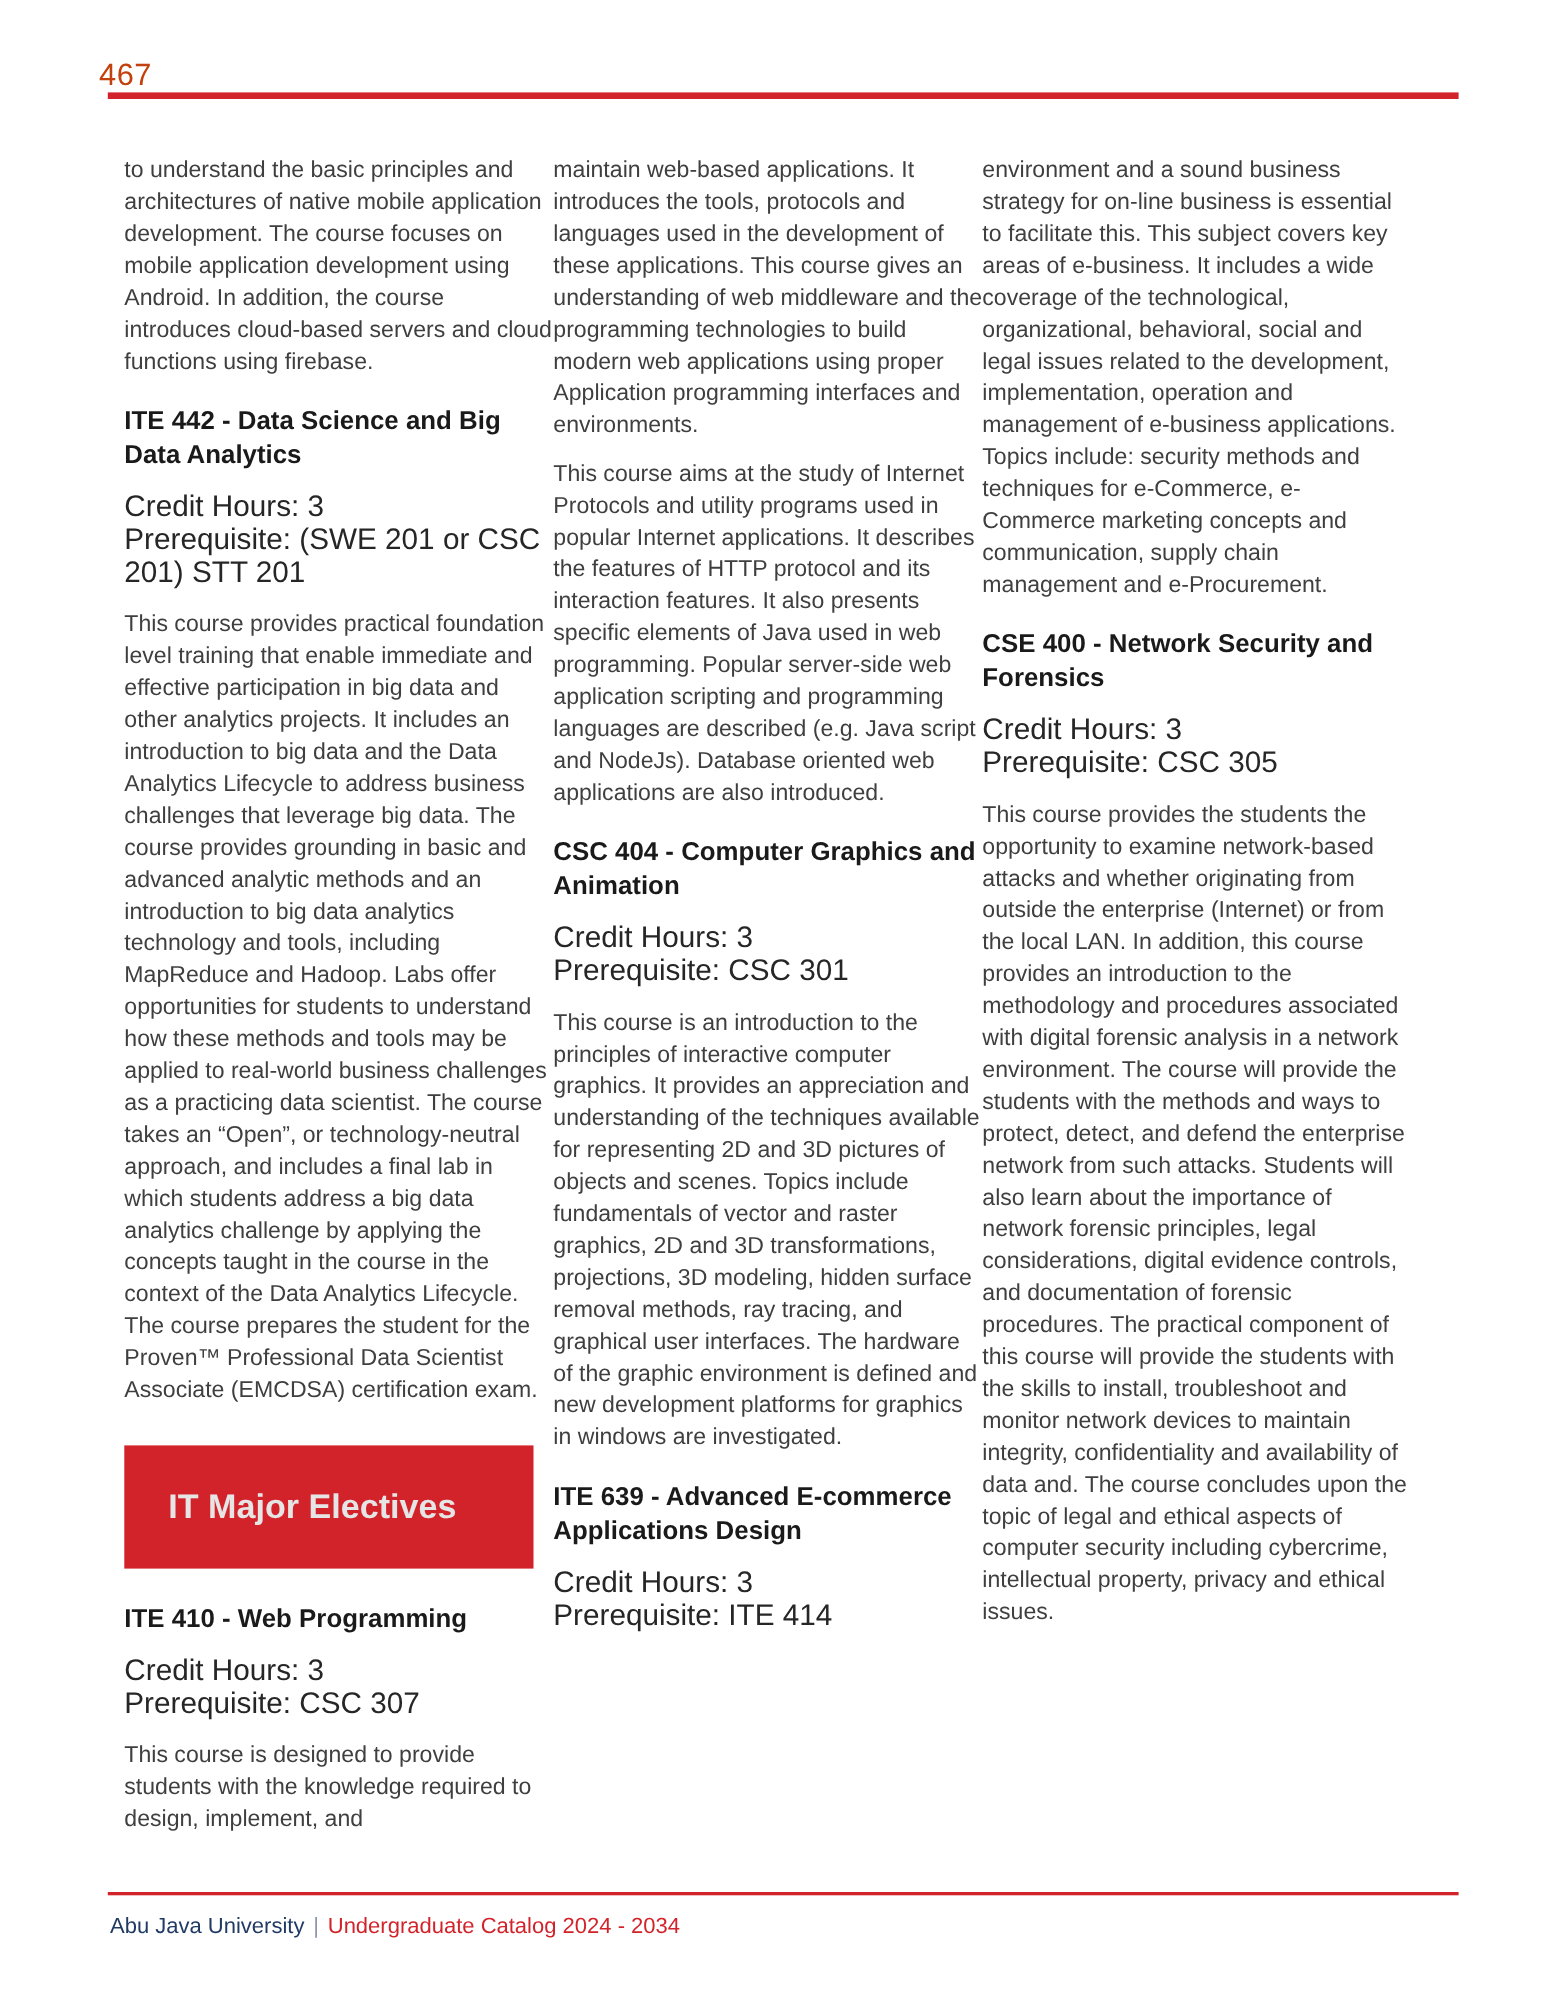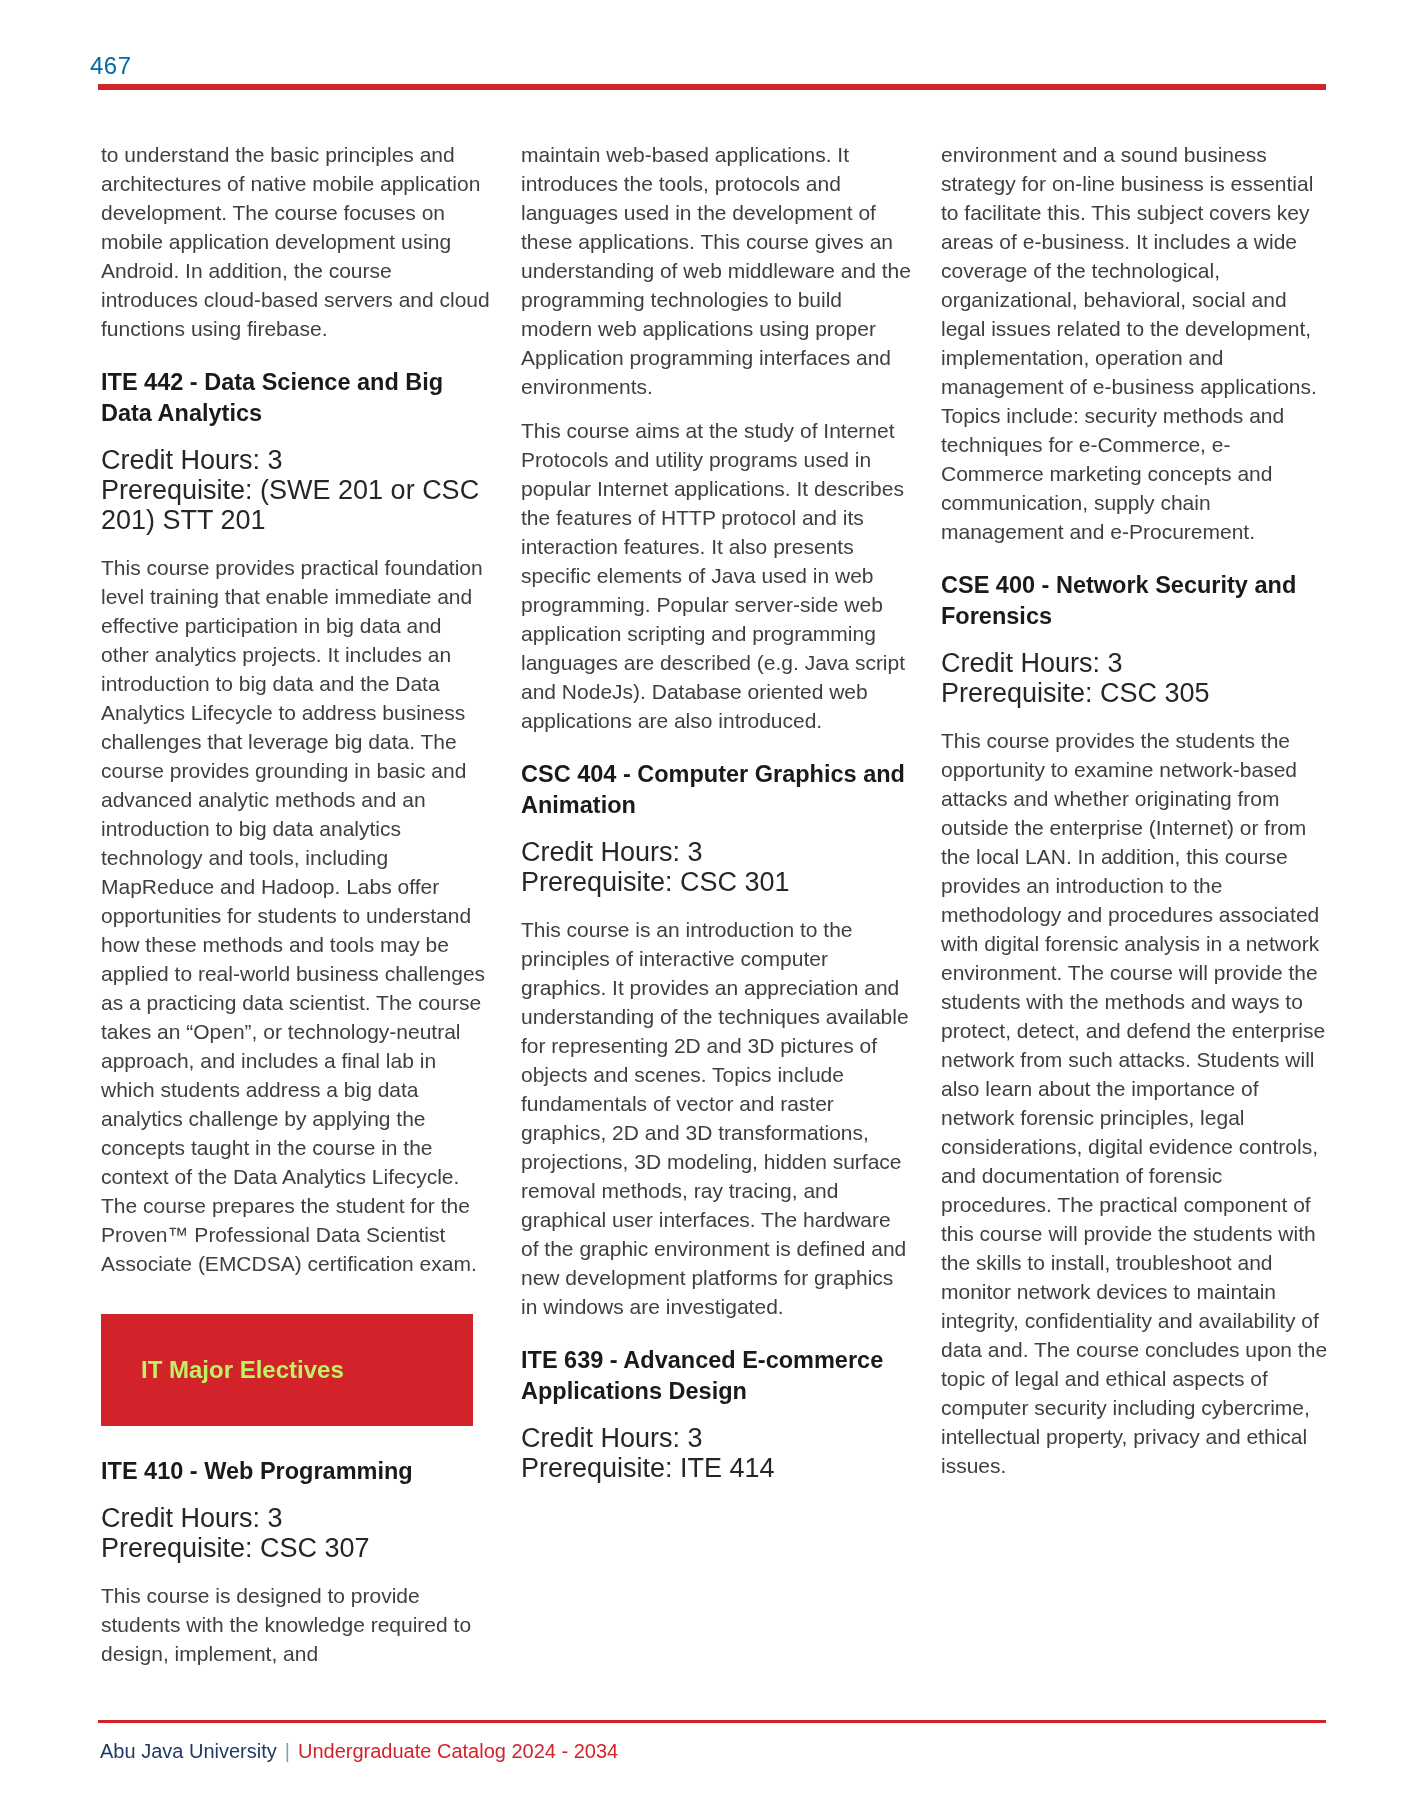--- a/index.html
+++ b/index.html
@@ -13,31 +13,30 @@
   body{
     width:1418px;height:1812px;
     background:#ffffff;
     font-family:"Liberation Sans", sans-serif;
     color:var(--body);
     position:relative;
     overflow:hidden;
   }
   .pagenum{
     position:absolute;left:90px;top:52px;
-    font-size:24px;color:#0369a1;letter-spacing:.5px;
+    font-size:28px;color:#c2410c;letter-spacing:.5px;
   }
   .toprule{
     position:absolute;left:98px;top:84px;
     width:1228px;height:6px;background:var(--red);
   }
   .content{
-    position:absolute;left:101px;top:140px;
+    position:absolute;left:113px;top:140px;
     width:1230px;
     display:flex;
-    column-gap:30px;
   }
   .col{width:390px;flex:0 0 390px;}
   .para{
     font-size:21px;line-height:29px;
     margin:0 0 15px 0;
   }
   .course-title{
     font-size:23.5px;line-height:31px;
     font-weight:bold;color:var(--heading);
     margin:24px 0 16px 0;
@@ -51,22 +50,22 @@
   }
   .section-banner{
     box-sizing:border-box;
     width:372px;height:112px;
     margin:36px 0 30px 0;
     background:var(--red);
     display:flex;align-items:center;
     padding-left:40px;
   }
   .section-banner .label{
-    color:#bef264;font-weight:bold;
-    font-size:24px;line-height:34px;
+    color:#e5e5e5;font-weight:bold;
+    font-size:31px;line-height:34px;
   }
   .footrule{
     position:absolute;left:98px;top:1720px;
     width:1228px;height:3px;background:var(--red);
   }
   .footer{
     position:absolute;left:100px;top:1738px;
     font-size:20px;line-height:26px;
   }
   .footer .uni{color:var(--navy);}

